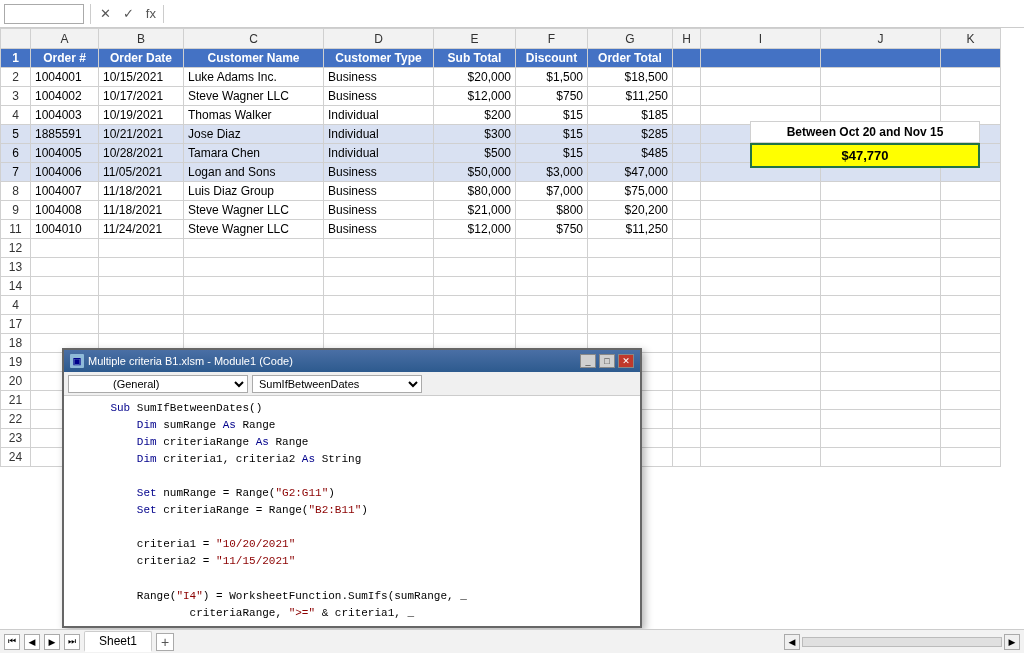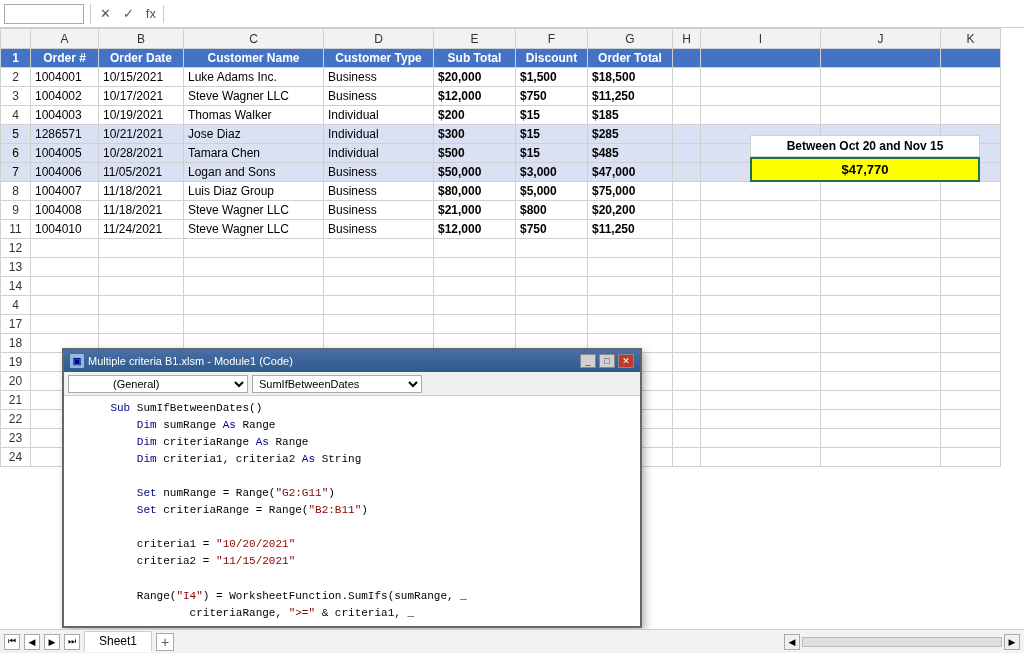--- a/index.html
+++ b/index.html
@@ -127,21 +127,21 @@
       background: #ffffff;
     }
 
     
     .highlight-row td {
       background: #d9e1f2 !important;
       color: #000;
     }
 
     
-    .num { text-align: left; font-weight: bold; }
+    .num { text-align: right; }
 
     
     .col-rh { width: 30px; }
     .col-a  { width: 68px; }
     .col-b  { width: 85px; }
     .col-c  { width: 140px; }
     .col-d  { width: 110px; }
     .col-e  { width: 82px; }
     .col-f  { width: 72px; }
     .col-g  { width: 85px; }
@@ -432,21 +432,21 @@
               <td class="num">$200</td>
               <td class="num">$15</td>
               <td class="num">$185</td>
               <td></td>
               <td></td>
               <td></td>
               <td></td>
             </tr>
             <tr class="data-row highlight-row">
               <td class="row-header">5</td>
-              <td>1286571</td>
+              <td>1885591</td>
               <td>10/21/2021</td>
               <td>Jose Diaz</td>
               <td>Individual</td>
               <td class="num">$300</td>
               <td class="num">$15</td>
               <td class="num">$285</td>
               <td></td>
               <td></td>
               <td></td>
               <td></td>
@@ -479,21 +479,21 @@
               <td></td>
               <td></td>
             </tr>
             <tr class="data-row">
               <td class="row-header">8</td>
               <td>1004007</td>
               <td>11/18/2021</td>
               <td>Luis Diaz Group</td>
               <td>Business</td>
               <td class="num">$80,000</td>
-              <td class="num">$5,000</td>
+              <td class="num">$7,000</td>
               <td class="num">$75,000</td>
               <td></td>
               <td></td>
               <td></td>
               <td></td>
             </tr>
             <tr class="data-row">
               <td class="row-header">9</td>
               <td>1004008</td>
               <td>11/18/2021</td>
@@ -686,21 +686,21 @@
               <td></td>
               <td></td>
               <td></td>
               <td></td>
               <td></td>
             </tr>
           </tbody>
       </table>
     </div>
 
-    <div class="between-box" style="position:absolute; top:107px; left:750px; width:230px;">
+    <div class="between-box" style="position:absolute; top:93px; left:750px; width:230px;">
       <div class="between-label">Between Oct 20 and Nov 15</div>
       <div class="between-value">$47,770</div>
     </div>
 
     <div class="vba-window">
       <div class="vba-titlebar">
         <div class="vba-titlebar-left">
           <span class="vba-title-icon">▣</span>
           <span>Multiple criteria B1.xlsm - Module1 (Code)</span>
         </div>

